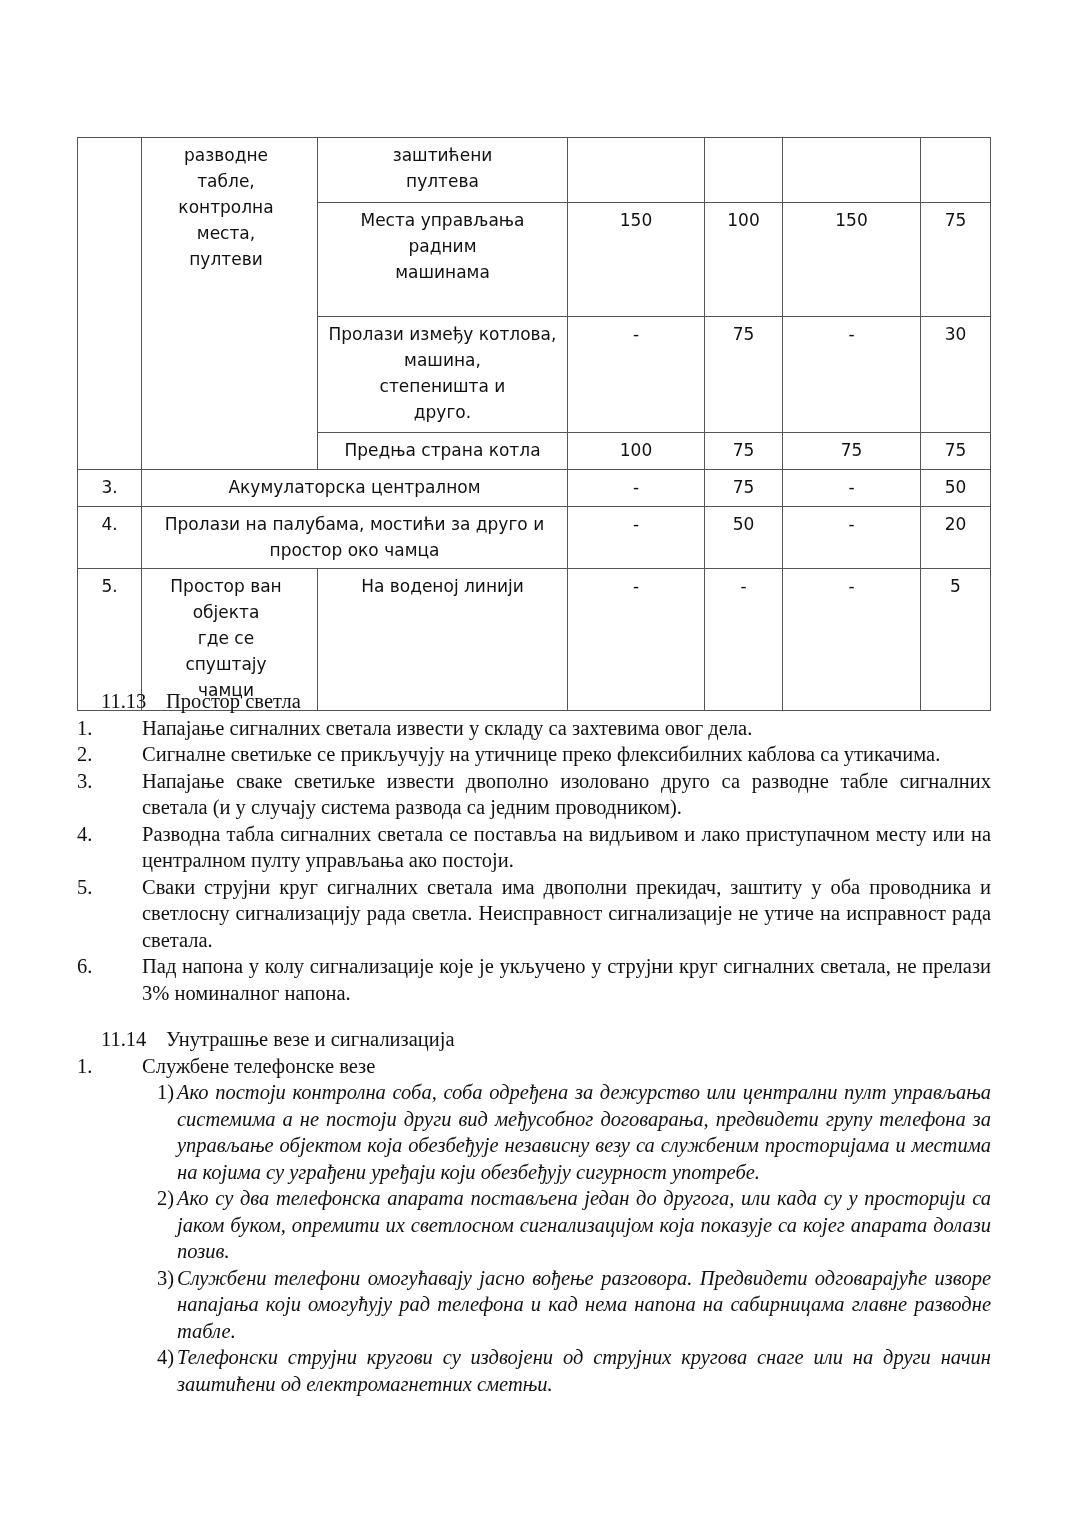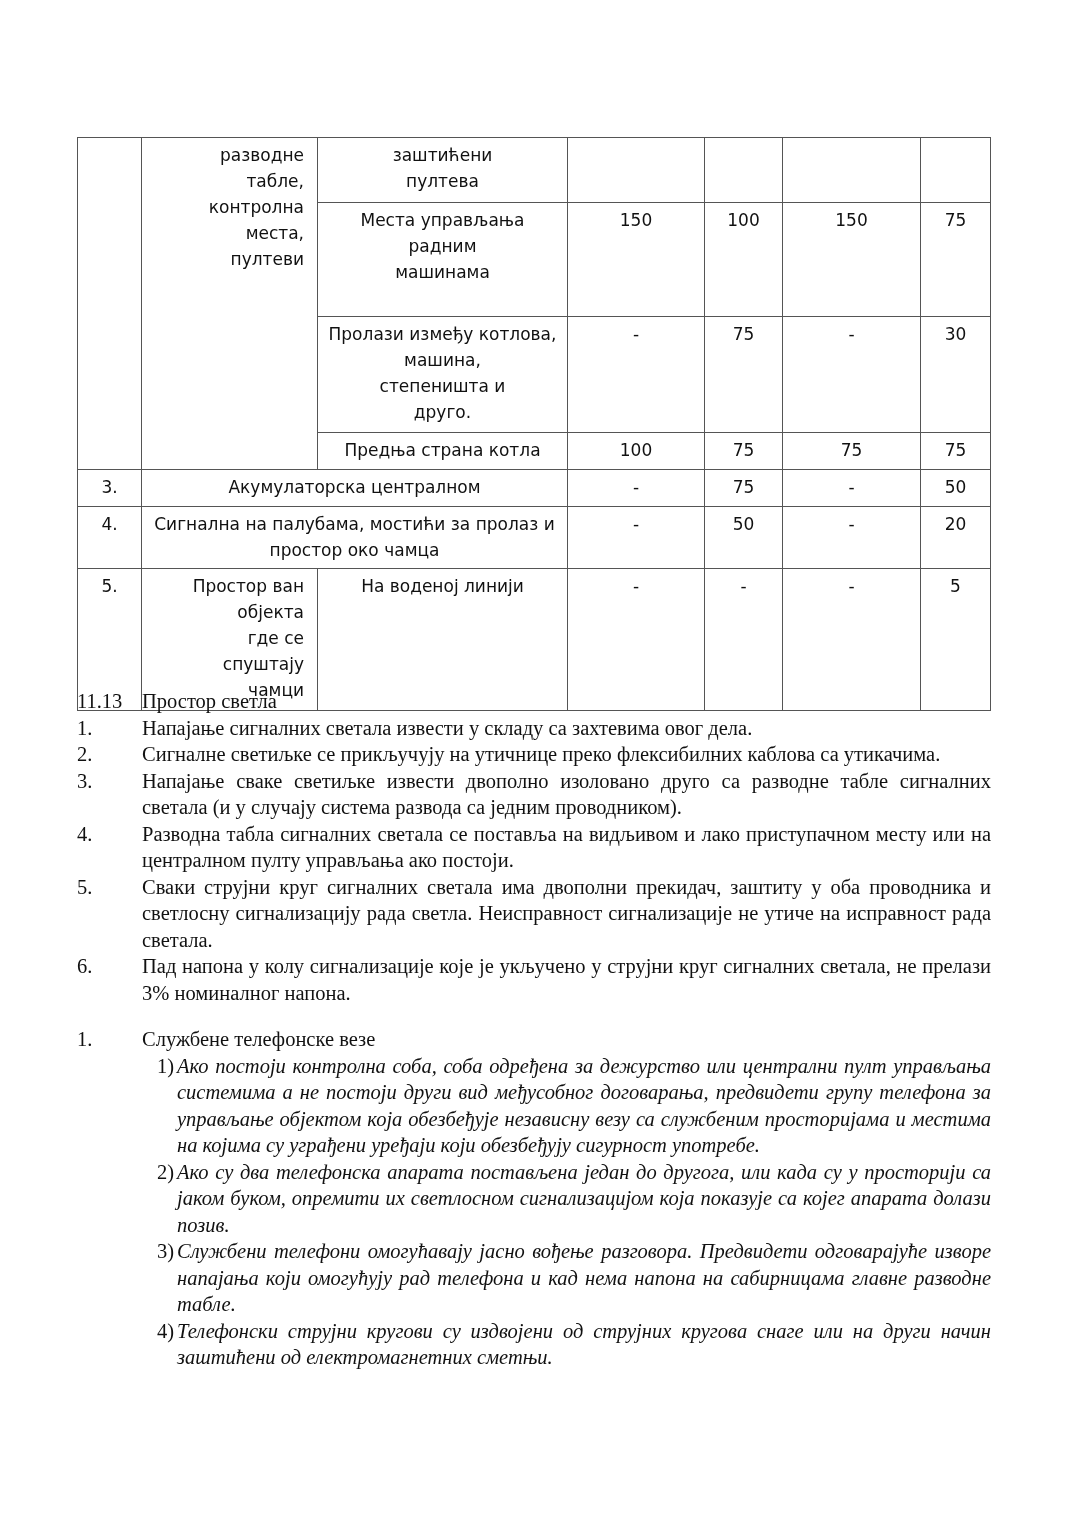--- a/index.html
+++ b/index.html
@@ -1,24 +1,24 @@
 <!DOCTYPE html>
 <html><head>
 <meta charset="utf-8">
 <style>
   html, body { margin: 0; padding: 0; background: #ffffff; }
   body { width: 1090px; height: 1530px; position: relative; overflow: hidden; color: #111; }
   .tbl { position: absolute; left: 77px; top: 137px; border-collapse: collapse; table-layout: fixed;
          font-family: "DejaVu Sans", sans-serif; font-size: 17px; line-height: 26px; }
   .tbl td { border: 1.5px solid #555; vertical-align: top; padding: 4px 6px 0 6px; text-align: center; }
-  .tbl td.rt { text-align: right; padding-right: 13px; }
+  .tbl td.rt { padding-right: 13px; }
   .tbl td.pre { white-space: pre-line; }
   .doc { position: absolute; left: 77px; top: 688px; width: 914px;
          font-family: "Liberation Serif", serif; font-size: 20.5px; line-height: 26.5px; }
-  .hd { display: flex; }
+  .hd { display: flex; margin-left: 24px; }
   .hd .num { width: 65px; flex: none; }
   .item { display: flex; }
   .item .num { width: 65px; flex: none; }
   .item .txt { flex: 1; text-align: justify; }
   .sub { display: flex; margin-left: 65px; }
   .sub .num { width: 32px; flex: none; text-align: right; padding-right: 0; }
   .sub .txt { flex: 1; text-align: justify; padding-left: 3px; font-style: italic; }
   .gap { height: 20px; }
 </style>
 </head>
@@ -78,21 +78,21 @@
   <tr style="height:37px">
     <td>3.</td>
     <td colspan="2">Акумулаторска централном</td>
     <td>-</td>
     <td>75</td>
     <td>-</td>
     <td>50</td>
   </tr>
   <tr style="height:62px">
     <td>4.</td>
-    <td colspan="2" class="pre">Сигнална на палубама, мостићи за пролаз и
+    <td colspan="2" class="pre">Пролази на палубама, мостићи за друго и
 простор око чамца</td>
     <td>-</td>
     <td>50</td>
     <td>-</td>
     <td>20</td>
   </tr>
   <tr style="height:142px">
     <td>5.</td>
     <td class="rt pre">Простор ван
 објекта
@@ -133,20 +133,24 @@
       <span class="num">5.</span>
       <span class="txt">Сваки струјни круг сигналних светала има двополни прекидач, заштиту у оба проводника и светлосну сигнализацију рада светла. Неисправност сигнализације не утиче на исправност рада светала.</span>
     </div>
   <div class="item">
       <span class="num">6.</span>
       <span class="txt">Пад напона у колу сигнализације које је укључено у струјни круг сигналних светала, не прелази 3% номиналног напона.</span>
     </div>
 
   <div class="gap"></div>
 
+  <div class="hd">
+    <span class="num">11.14</span>
+    <span>Унутрашње везе и сигнализација</span>
+  </div>
   <div class="item">
       <span class="num">1.</span>
       <span class="txt">Службене телефонске везе</span>
     </div>
   <div class="sub">
       <span class="num">1)</span>
       <span class="txt">Ако постоји контролна соба, соба одређена за дежурство или централни пулт управљања системима а не постоји други вид међусобног договарања, предвидети групу телефона за управљање објектом која обезбеђује независну везу са службеним просторијама и местима на којима су уграђени уређаји који обезбеђују сигурност употребе.</span>
     </div>
   <div class="sub">
       <span class="num">2)</span>

